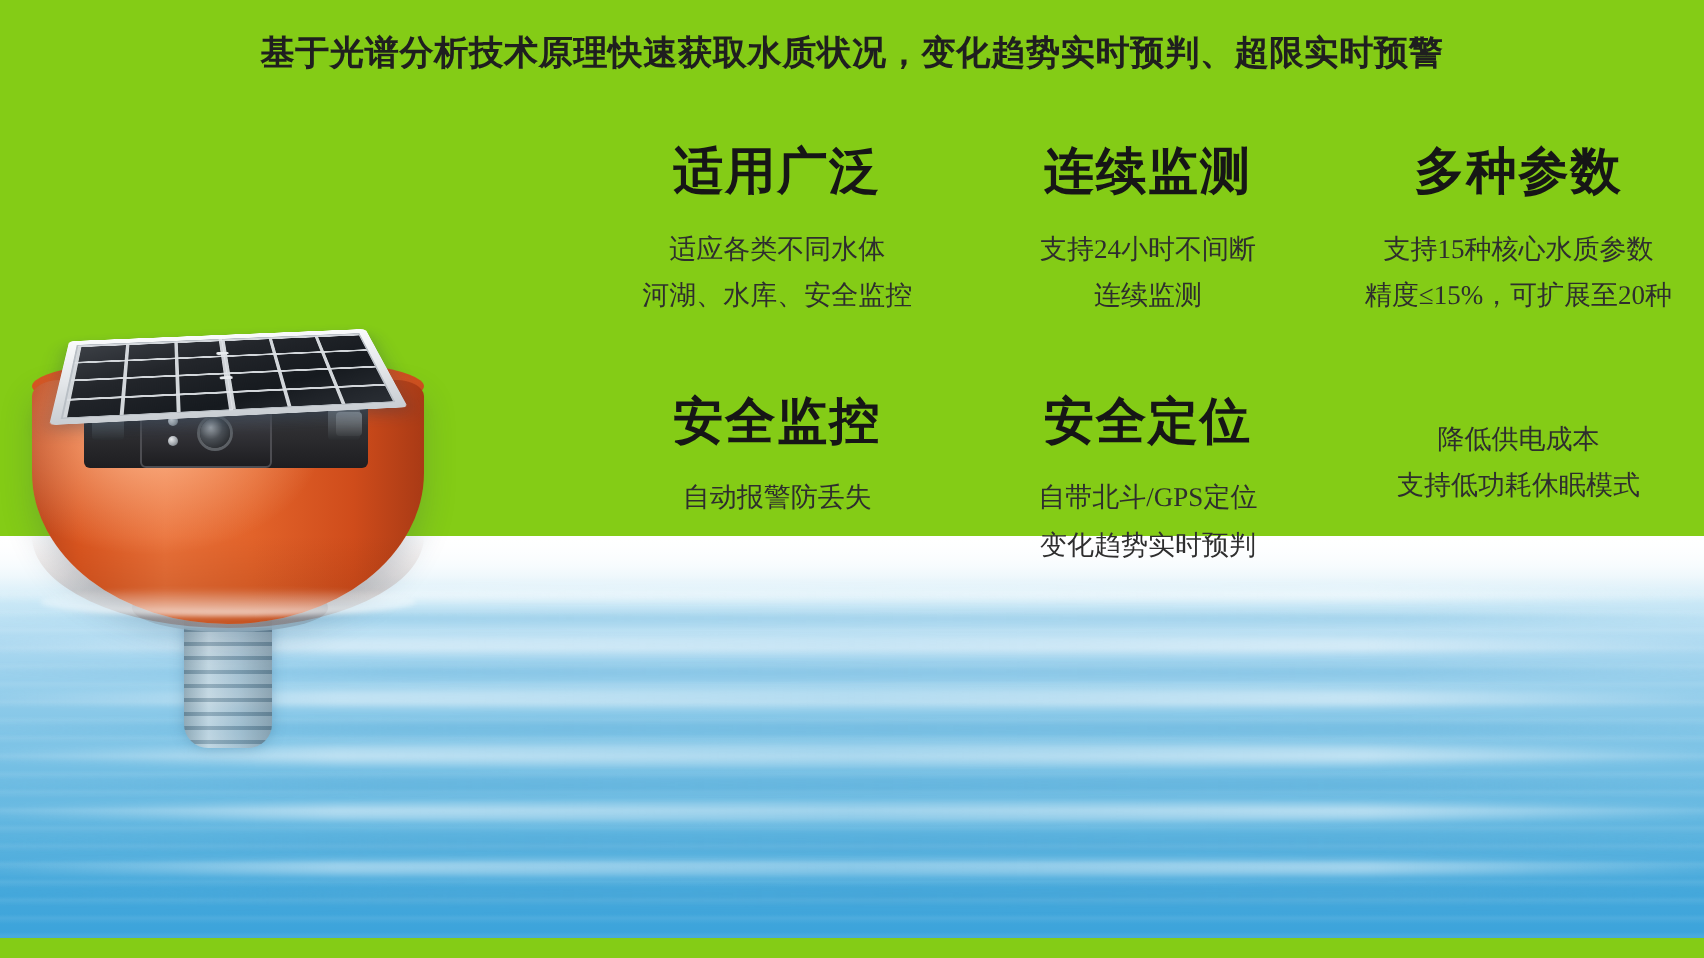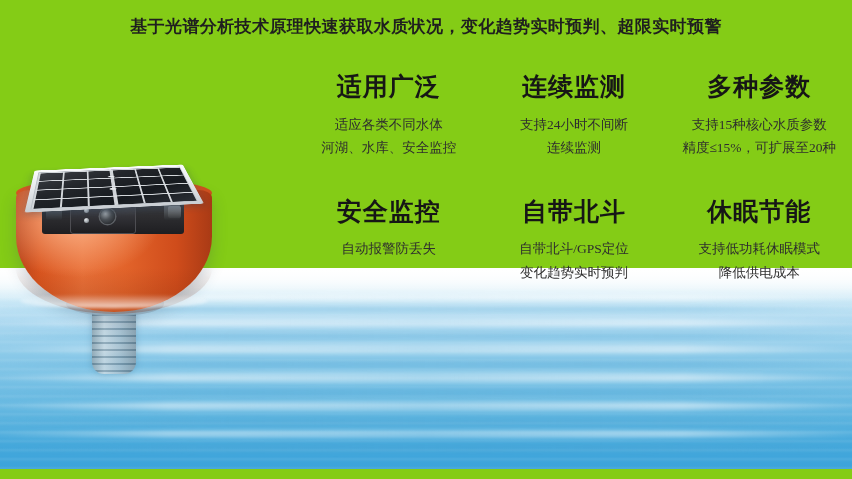--- a/index.html
+++ b/index.html
@@ -200,29 +200,28 @@
     </div>
 
     <div class="frow r2">
       <div class="fcell">
         <div class="ftitle">安全监控</div>
         <div class="flines">
           <div class="fline">自动报警防丢失</div>
         </div>
       </div>
       <div class="fcell">
-        <div class="ftitle">自带北斗</div>
+        <div class="ftitle">安全定位</div>
         <div class="flines">
           <div class="fline">自带北斗/GPS定位</div>
           <div class="fline">变化趋势实时预判</div>
         </div>
       </div>
       <div class="fcell">
-        <div class="ftitle">休眠节能</div>
-        <div class="flines">
+        <div class="flines">
+          <div class="fline">降低供电成本</div>
           <div class="fline">支持低功耗休眠模式</div>
-          <div class="fline">降低供电成本</div>
         </div>
       </div>
     </div>
 
   </div>
 </div>
 
 </body></html>

